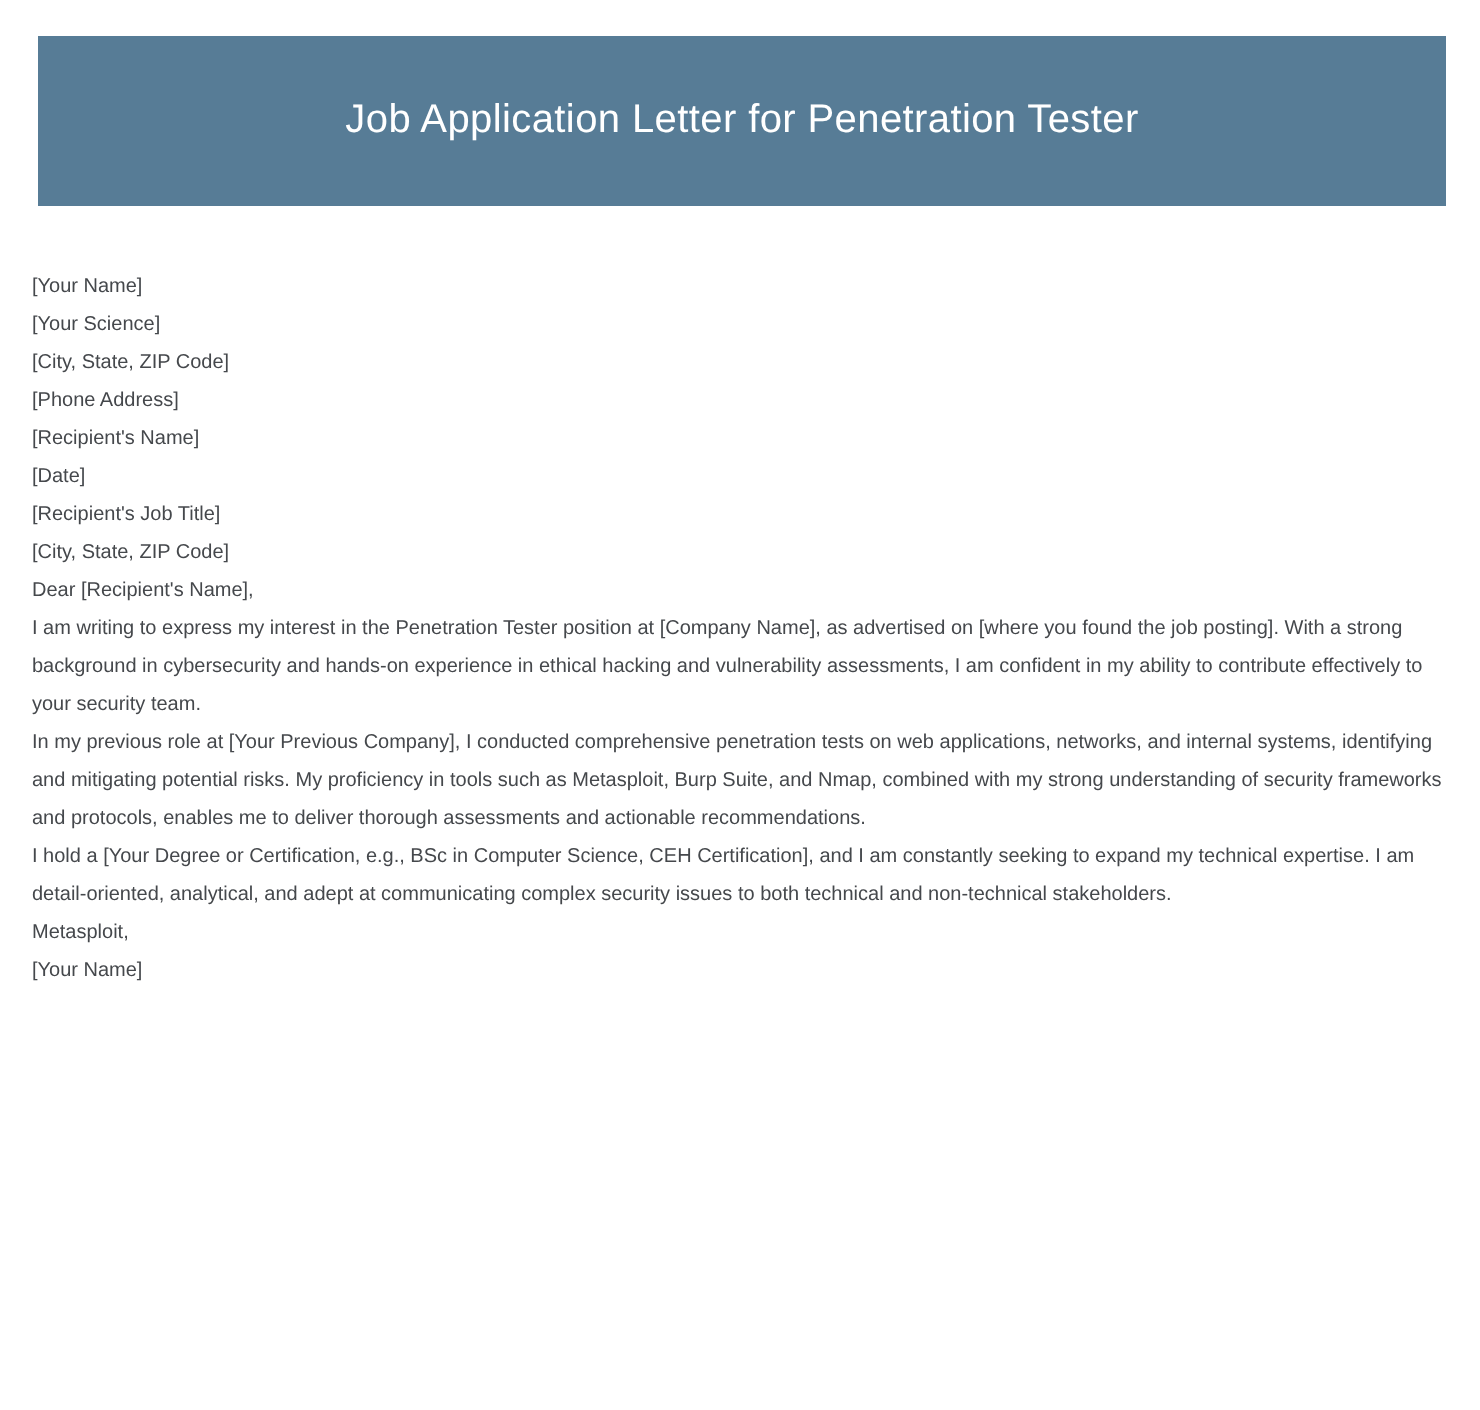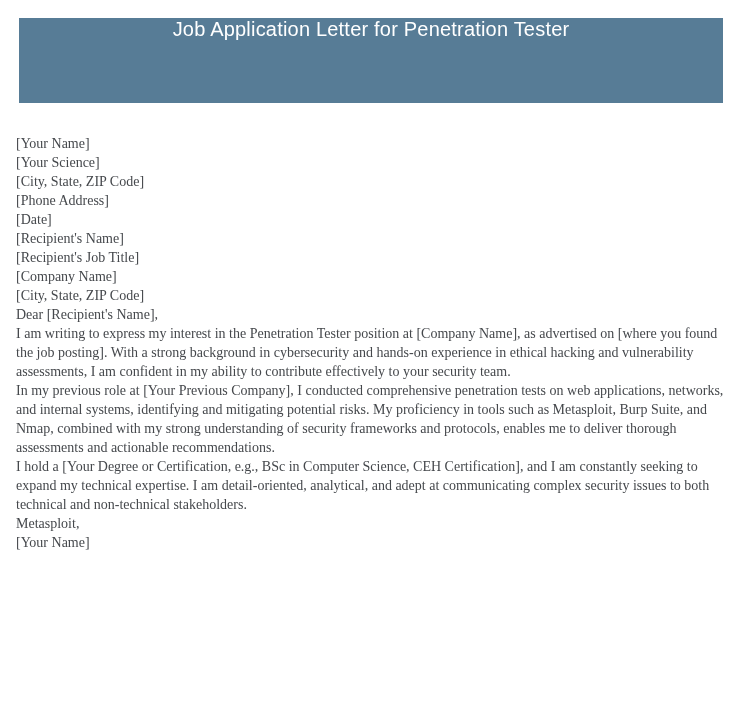--- a/index.html
+++ b/index.html
@@ -11,59 +11,57 @@
     width: 740px;
     height: 705px;
     overflow: hidden;
     font-family: "Liberation Sans", "DejaVu Sans", sans-serif;
   }
   .banner {
     margin: 18px 17px 0 19px;
     height: 85px;
     background: var(--banner-bg, #577c96);
     display: flex;
-    align-items: flex-start;
+    align-items: center;
     justify-content: center;
   }
   .banner h1 {
     margin: 0;
     color: var(--banner-fg, #ffffff);
     font-size: 20px;
     font-weight: 500;
     letter-spacing: 0.2px;
     white-space: nowrap;
   }
   .letter {
     margin: 31px 14px 0 16px;
     color: var(--body-fg, #45484c);
-    font-size: 14px;
+    font-size: 10px;
     line-height: 19px;
-    font-family: Liberation Serif, serif;
   }
   .letter p {
     margin: 0;
     padding: 0;
   }
 </style>
 </head>
 <body style="background: rgb(255, 255, 255);">
 
 <div class="banner">
   <h1>Job Application Letter for Penetration Tester</h1>
 </div>
 
 <div class="letter">
   <p>[Your Name]</p>
   <p>[Your Science]</p>
   <p>[City, State, ZIP Code]</p>
   <p>[Phone Address]</p>
+  <p>[Recipient's Name]</p>
   <p>[Date]</p>
-  <p>[Recipient's Name]</p>
   <p>[Recipient's Job Title]</p>
-  <p>[Company Name]</p>
   <p>[City, State, ZIP Code]</p>
   <p>Dear [Recipient's Name],</p>
   <p>I am writing to express my interest in the Penetration Tester position at [Company Name], as advertised on [where you found the job posting]. With a strong background in cybersecurity and hands-on experience in ethical hacking and vulnerability assessments, I am confident in my ability to contribute effectively to your security team.</p>
   <p>In my previous role at [Your Previous Company], I conducted comprehensive penetration tests on web applications, networks, and internal systems, identifying and mitigating potential risks. My proficiency in tools such as Metasploit, Burp Suite, and Nmap, combined with my strong understanding of security frameworks and protocols, enables me to deliver thorough assessments and actionable recommendations.</p>
   <p>I hold a [Your Degree or Certification, e.g., BSc in Computer Science, CEH Certification], and I am constantly seeking to expand my technical expertise. I am detail-oriented, analytical, and adept at communicating complex security issues to both technical and non-technical stakeholders.</p>
   <p>Metasploit,</p>
   <p>[Your Name]</p>
 </div>
 
 </body></html>

